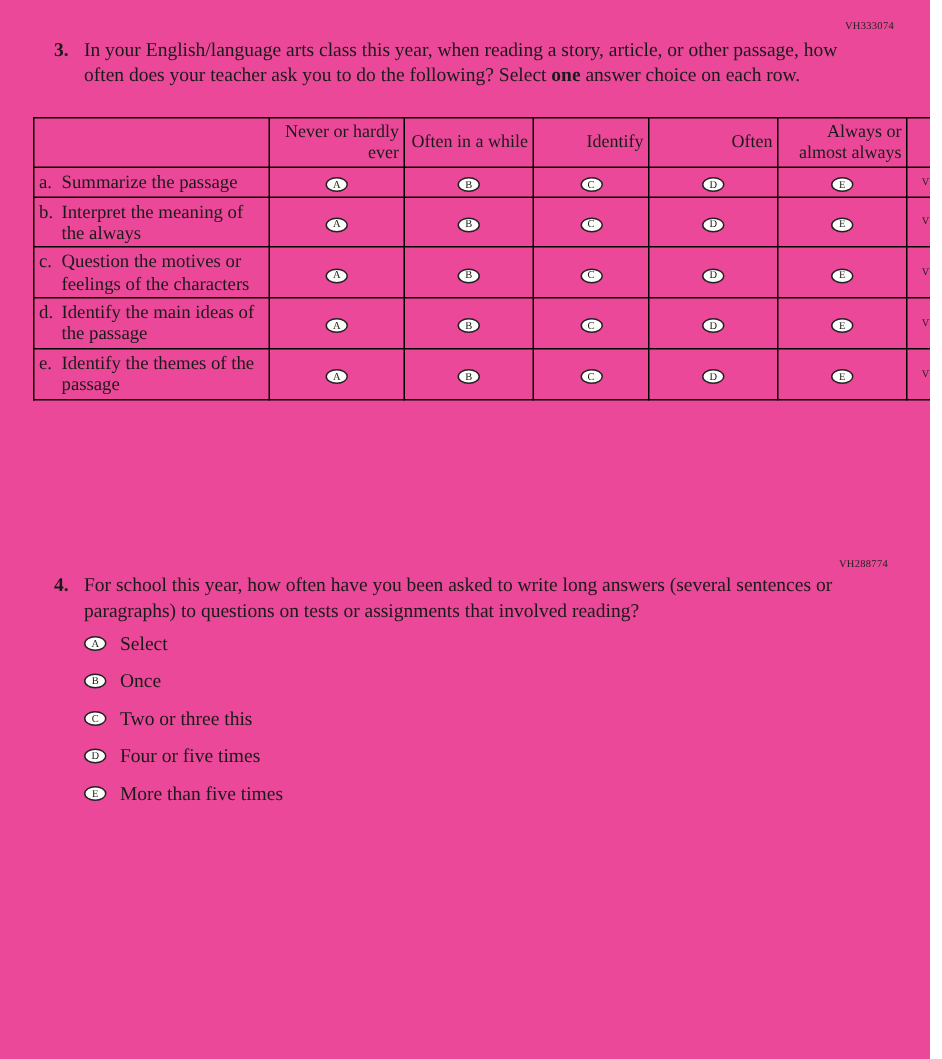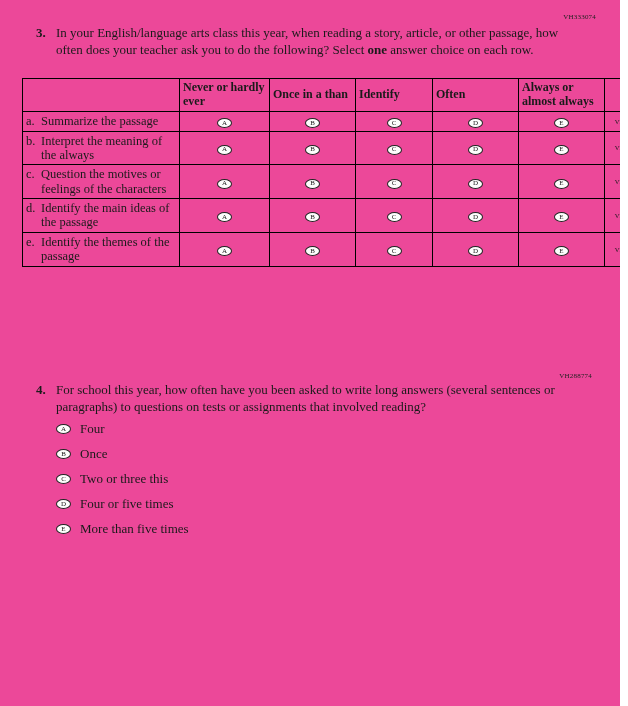--- a/index.html
+++ b/index.html
@@ -48,21 +48,21 @@
     table-layout: fixed;
     width: 584px;
     font-size: 12.5px;
   }
   table.survey th, table.survey td {
     border: 1px solid #000;
     padding: 2px 3px;
     vertical-align: middle;
   }
   th.label-col { width: 150px; }
-  th.ans-col   { width: 79px; font-weight: bold; font-size: 12px; text-align: left; line-height: 1.15; padding: 5px 2px; }
+  th.ans-col   { width: 79px; font-weight: normal; font-size: 12px; text-align: right; line-height: 1.15; padding: 5px 2px; }
   th.ans-col:nth-child(2) { width: 83px; }
   th.ans-col:nth-child(4) { width: 70px; }
   th.code-col  { width: 43px; }
   td.row-label {
     display: table-cell;
     font-size: 12.5px;
     line-height: 1.15;
     padding: 4px 2px 4px 4px;
   }
   td.row-label .cellflex { display: flex; }
@@ -114,21 +114,21 @@
   <div class="question q3">
     <span class="qnum">3.</span>
     <div class="qtext"><span>In your English/language arts class this year, when reading a story, article, or other passage, how often does your teacher ask you to do the following? Select </span><b>one</b><span> answer choice on each row.</span></div>
   </div>
 
   <table class="survey">
     <thead>
       <tr id="head-row">
         <th class="label-col"></th>
         <th class="ans-col">Never or hardly ever</th>
-          <th class="ans-col">Once in a than</th>
+          <th class="ans-col">Often in a while</th>
           <th class="ans-col">Identify</th>
           <th class="ans-col">Often</th>
           <th class="ans-col">Always or almost always</th>
           <th class="code-col"></th>
       </tr>
     </thead>
     <tbody id="table-body">
         <tr>
           <td class="row-label">
             <div class="cellflex">
@@ -205,21 +205,21 @@
   <div class="form-code code-mid">VH288774</div>
 
   <div class="question q4">
     <span class="qnum">4.</span>
     <div class="qtext">For school this year, how often have you been asked to write long answers (several sentences or paragraphs) to questions on tests or assignments that involved reading?</div>
   </div>
 
   <div class="q4-options" id="q4-options">
       <div class="option-row">
         <span class="bubble">A</span>
-        <span class="option-label">Four</span>
+        <span class="option-label">Select</span>
       </div>
       <div class="option-row">
         <span class="bubble">B</span>
         <span class="option-label">Once</span>
       </div>
       <div class="option-row">
         <span class="bubble">C</span>
         <span class="option-label">Two or three this</span>
       </div>
       <div class="option-row">

